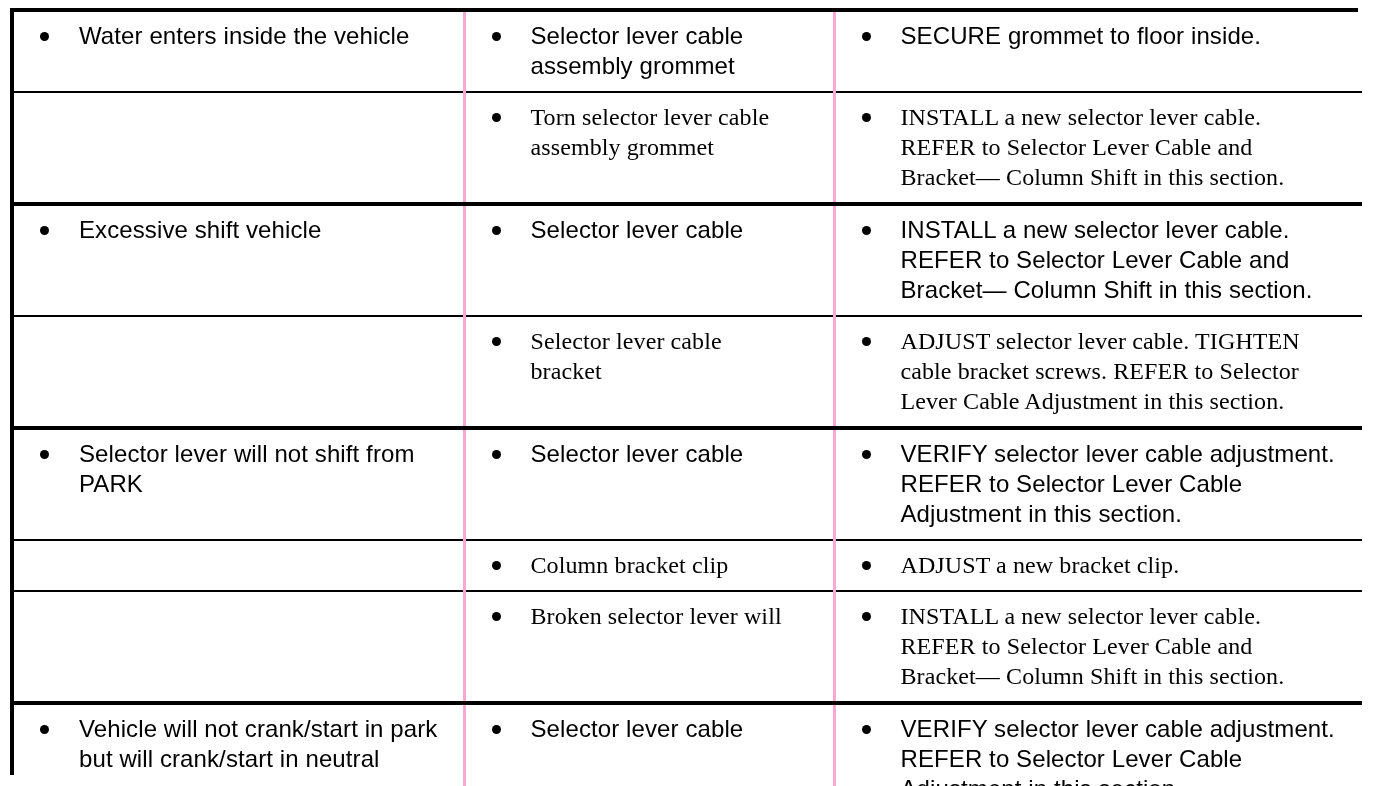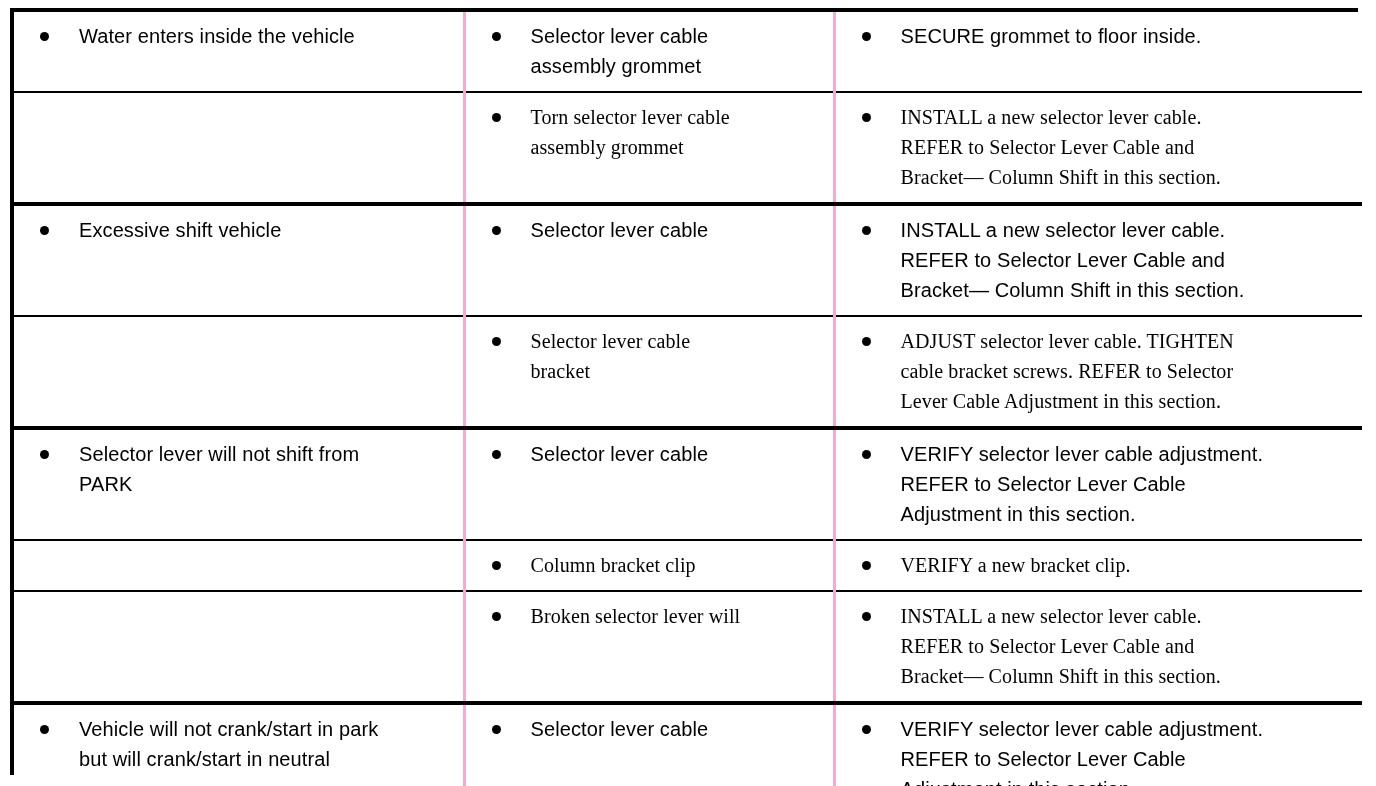--- a/index.html
+++ b/index.html
@@ -63,21 +63,21 @@
   }
 
   .cell-inner {
     padding: 9px 12px 10px 12px;
     min-height: 1px;
   }
 
   .bullet-line {
     position: relative;
     padding-left: 53px;
-    font-size: 20px;
+    font-size: 24px;
     line-height: 30px;
     letter-spacing: 0.1px;
     white-space: pre-line;
   }
 
   .bullet-line .dot {
     position: absolute;
     left: 14px;
     top: 11px;
     width: 9px;
@@ -196,21 +196,21 @@
           <td class="col-symptom">
             <div class="cell-inner empty-cell"></div>
           </td>
           <td class="col-cause">
             <div class="cell-inner">
               <div class="bullet-line"><span class="dot"></span><span>Column bracket clip</span></div>
             </div>
           </td>
           <td class="col-action">
             <div class="cell-inner">
-              <div class="bullet-line"><span class="dot"></span><span>VERIFY a new bracket clip.</span></div>
+              <div class="bullet-line"><span class="dot"></span><span>ADJUST a new bracket clip.</span></div>
             </div>
           </td>
         </tr>
         <tr class="sub">
           <td class="col-symptom">
             <div class="cell-inner empty-cell"></div>
           </td>
           <td class="col-cause">
             <div class="cell-inner">
               <div class="bullet-line"><span class="dot"></span><span>Broken selector lever will</span></div>

